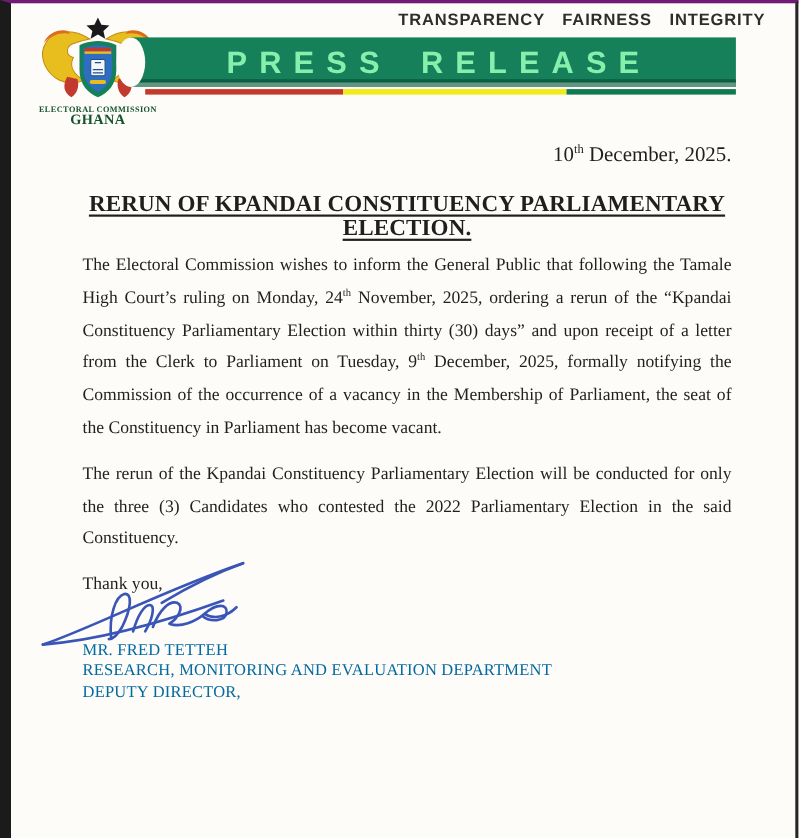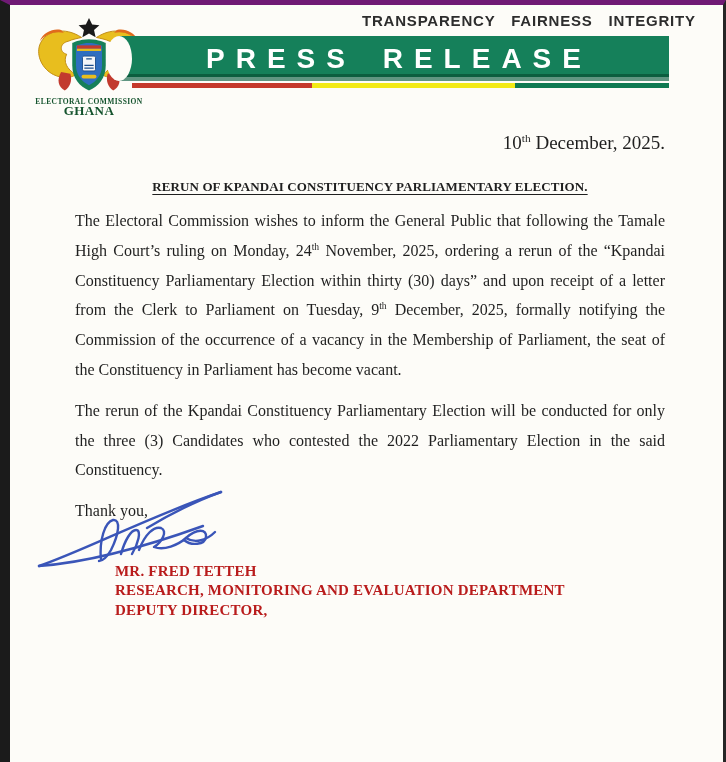--- a/index.html
+++ b/index.html
@@ -1,21 +1,21 @@
 <!DOCTYPE html>
 <html><head>
 <meta charset="utf-8">
 <style>
   html,body{margin:0;padding:0;background:#e9e9e9;}
   .page{
     position:relative;
     width:726px;height:762px;
     background:#fdfcf8;
     border-left:10px solid #1b1b1b;
-    border-top:5px solid #701a75;
+    border-top:3px solid #701a75;
     border-right:3px solid #262626;
     box-sizing:border-box;
     font-family:"Liberation Serif", serif;
     color:#1f1f1f;
     overflow:hidden;
   }
   
   .motto{
     position:absolute;left:352px;top:7px;
     font-family:"Liberation Sans", sans-serif;
@@ -27,21 +27,21 @@
     background:var(--banner-green);
     display:flex;align-items:center;justify-content:center;
     box-shadow:inset 0 -4px 0 rgba(255,255,255,.35), inset 0 -7px 0 rgba(10,90,60,.9);
   }
   .banner-notch{
     position:absolute;left:96px;top:31px;width:26px;height:45px;
     background:#fdfcf8;border-radius:50%;
   }
   .banner-text{
     font-family:"Liberation Sans", sans-serif;
-    font-weight:700;font-size:28px;color:#ffffff;
+    font-weight:700;font-size:28px;color:#86efac;
     letter-spacing:11px;word-spacing:8px;white-space:nowrap;
     padding-left:11px; 
   }
   .stripe{
     position:absolute;left:122px;top:78px;width:537px;height:5px;
     display:flex;
   }
   .stripe .seg-red{width:33.5%;height:100%;}
   .stripe .seg-yellow{width:37.8%;height:100%;}
   .stripe .seg-green{flex:1;height:100%;}
@@ -57,35 +57,35 @@
   .logo-text .l2{font-size:13px;}
   
   .letter{
     position:absolute;left:65px;right:58px;top:128px;
     font-size:16px;line-height:29.8px;
   }
   .date-line{
     text-align:right;font-size:19px;margin:0 0 23px 0;line-height:20px;
   }
   .doc-title{
-    text-align:center;font-size:13px;font-weight:700;
+    text-align:center;font-size:21px;font-weight:700;
     text-decoration:underline;text-underline-offset:3px;
     margin:0 0 8px 0;letter-spacing:0.1px;line-height:22px;
   }
   .letter p{
     margin:0 0 11px 0;text-align:justify;
   }
   sup{font-size:60%;line-height:0;}
   .closing{margin:0;line-height:29.8px;}
   .sig-area{position:relative;height:112px;}
   .signature{position:absolute;left:-40px;top:-44px;}
   .signatory{
     position:absolute;left:0;top:36px;
-    font-weight:700;font-size:15px;line-height:19.5px;
-    color:#b91c1c;letter-spacing:0.2px;white-space:nowrap;margin-left:40px;
+    font-weight:400;font-size:15px;line-height:19.5px;
+    color:#0369a1;letter-spacing:0.2px;white-space:nowrap;
   }
 </style>
 </head>
 <body>
 
 <div class="page" style="--banner-green: #15805A;">
 
   <div class="motto">TRANSPARENCY FAIRNESS INTEGRITY</div>
 
   <div class="logo">

